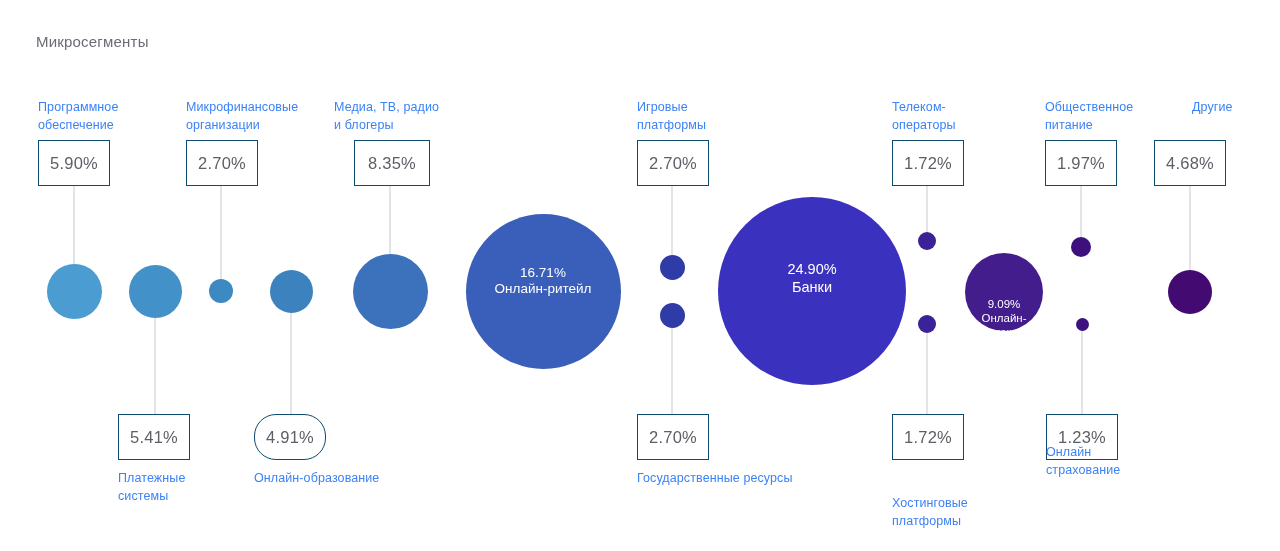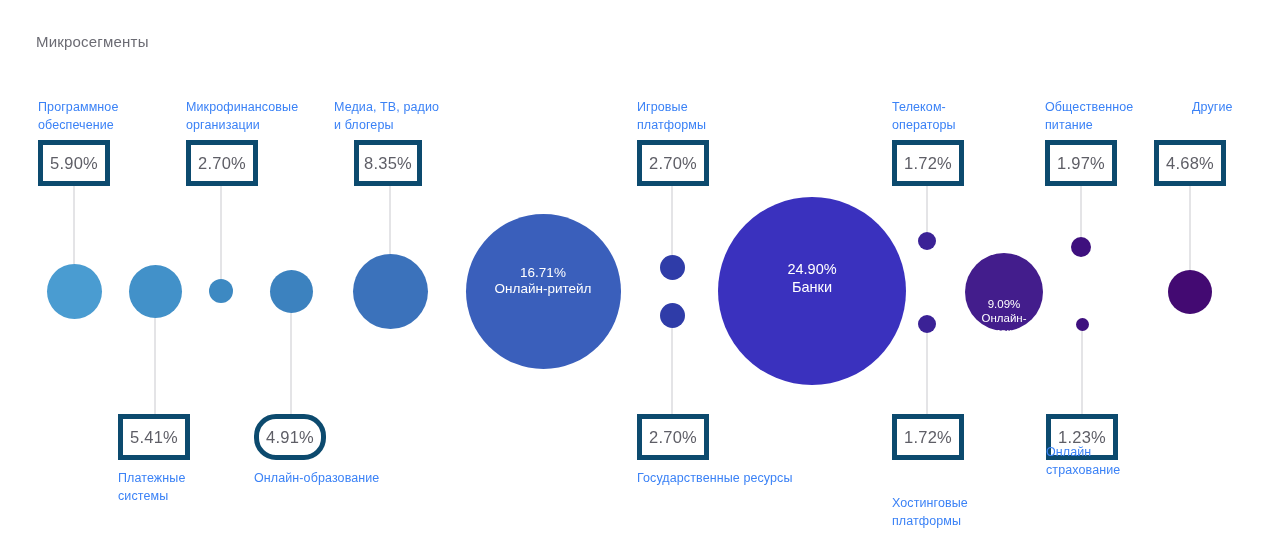--- a/index.html
+++ b/index.html
@@ -46,21 +46,21 @@
     line-height: 1.22;
     white-space: pre-line;
     font-weight: 400;
     pointer-events: none;
   }
 
   
   .value-box {
     position: absolute;
     box-sizing: border-box;
-    border: 5px solid #0c4a6e;
+    border: 1px solid #0c4a6e;
     background: #ffffff;
     display: flex;
     align-items: center;
     justify-content: center;
     color: #5e5e66;
     font-size: 16.5px;
     letter-spacing: 0.2px;
   }
 
   
@@ -120,21 +120,21 @@
       </div>
       <div class="bubble" style="left: 1071px; top: 237px; width: 20px; height: 20px; background: rgb(62, 16, 126);"></div>
       <div class="bubble" style="left: 1075.5px; top: 317.5px; width: 13px; height: 13px; background: rgb(62, 16, 126);"></div>
       <div class="bubble" style="left: 1168px; top: 270px; width: 44px; height: 44px; background: rgb(67, 10, 114);"></div>
     </div>
   <div id="boxes-layer">
       <div class="value-box" style="left: 38px; top: 140px; width: 72px; height: 46px;">5.90%</div>
       <div class="value-box" style="left: 118px; top: 414px; width: 72px; height: 46px;">5.41%</div>
       <div class="value-box" style="left: 186px; top: 140px; width: 72px; height: 46px;">2.70%</div>
       <div class="value-box" style="left: 254px; top: 414px; width: 72px; height: 46px; border-radius: 22px;">4.91%</div>
-      <div class="value-box" style="left: 354px; top: 140px; width: 68px; height: 46px;">8.35%</div>
+      <div class="value-box" style="left: 354px; top: 140px; width: 76px; height: 46px;">8.35%</div>
       <div class="value-box" style="left: 637px; top: 140px; width: 72px; height: 46px;">2.70%</div>
       <div class="value-box" style="left: 637px; top: 414px; width: 72px; height: 46px;">2.70%</div>
       <div class="value-box" style="left: 892px; top: 140px; width: 72px; height: 46px;">1.72%</div>
       <div class="value-box" style="left: 892px; top: 414px; width: 72px; height: 46px;">1.72%</div>
       <div class="value-box" style="left: 1045px; top: 140px; width: 72px; height: 46px;">1.97%</div>
       <div class="value-box" style="left: 1046px; top: 414px; width: 72px; height: 46px;">1.23%</div>
       <div class="value-box" style="left: 1154px; top: 140px; width: 72px; height: 46px;">4.68%</div>
     </div>
   <div id="captions-layer">
       <div class="caption" style="left: 38px; top: 99px;">Программное

